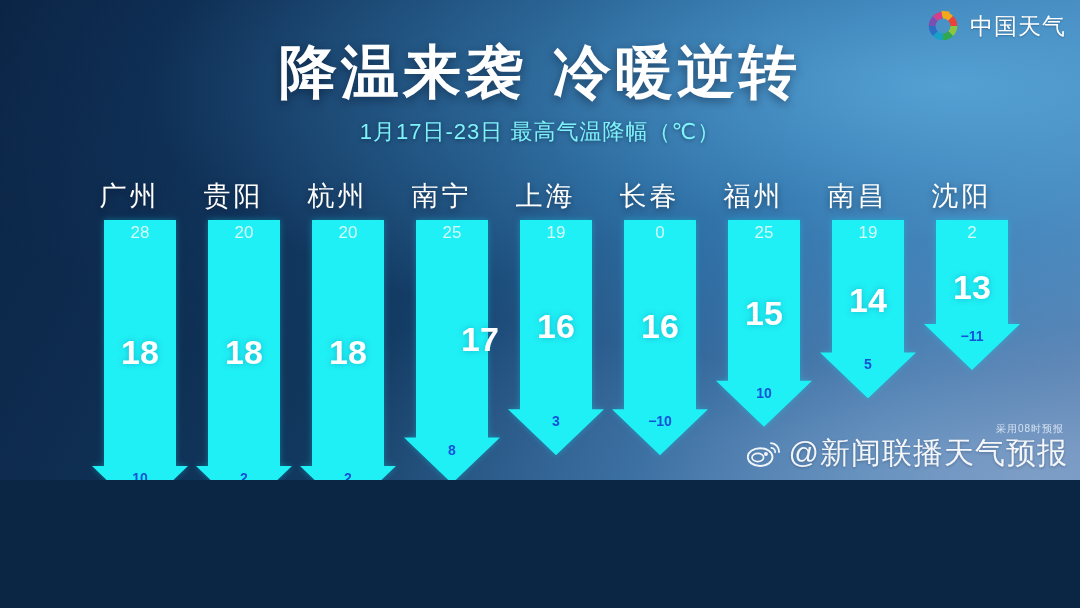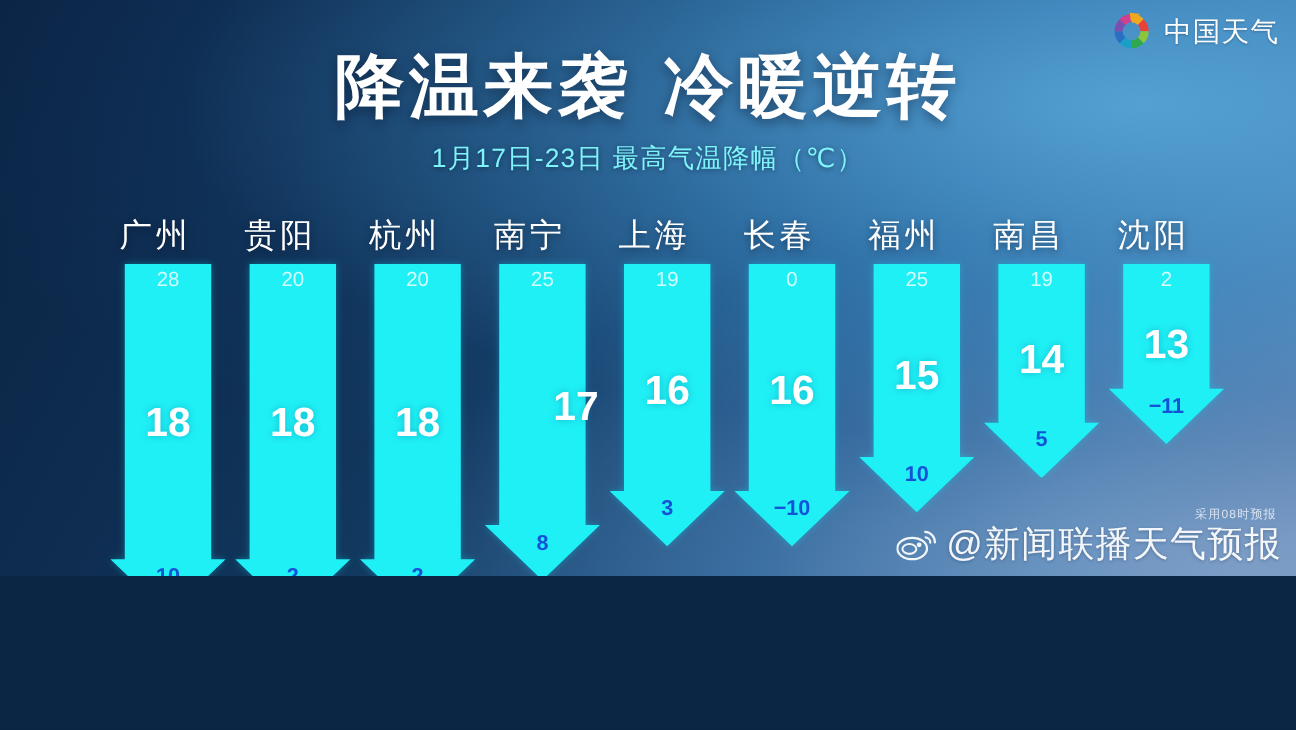--- a/index.html
+++ b/index.html
@@ -123,21 +123,21 @@
     opacity: 0.9;
   }
   .val-drop {
     color: #ffffff;
     font-size: 34px;
     font-weight: 700;
     text-shadow: 0 0 6px rgba(0,90,140,0.35);
   }
   .val-low {
     color: #1452d8;
-    font-size: 18px;
+    font-size: 14px;
     font-weight: 700;
   }
 
   
   .note {
     position: absolute;
     right: 16px;
     bottom: 44px;
     color: #e6eef8;
     font-size: 10px;

